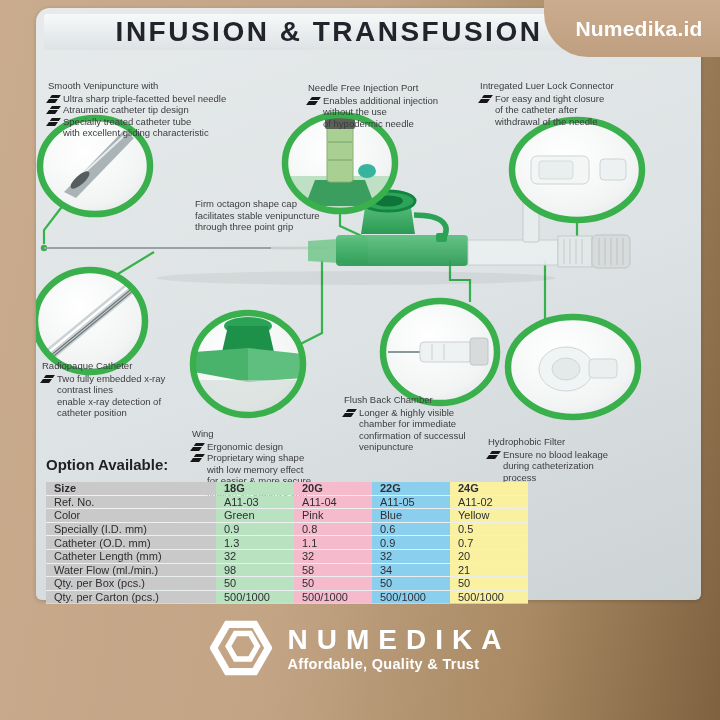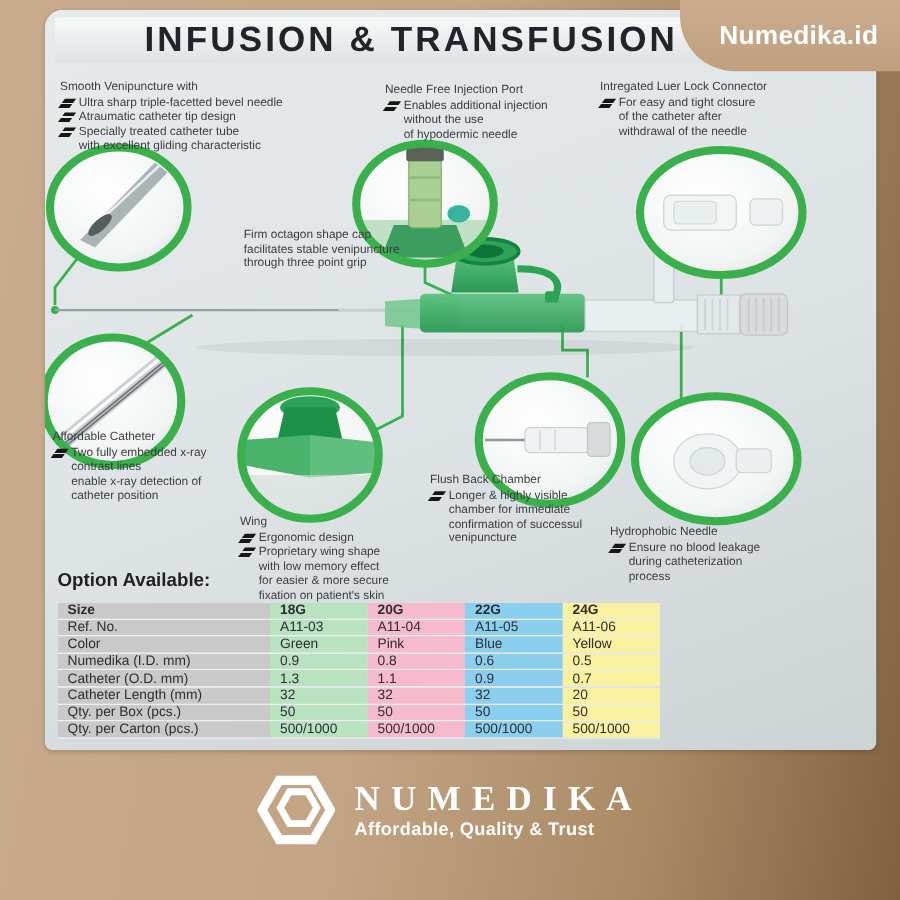--- a/index.html
+++ b/index.html
@@ -17,21 +17,21 @@
   .poster{position:absolute;left:36px;top:8px;width:665px;height:592px;z-index:1;
     background:linear-gradient(160deg,#e6eaeb 0%,#dde2e4 55%,#ccd3d5 100%);
     border-radius:14px 4px 6px 6px;box-shadow:0 1px 4px rgba(0,0,0,.18);}
   .hdrbar{position:absolute;left:8px;top:6px;width:610px;height:36px;
     background:linear-gradient(180deg,#f7f9f9,#dde2e4);border-radius:2px;
     display:flex;align-items:center;justify-content:center;padding-right:40px;box-sizing:border-box;}
   .hdrbar h1{margin:0;font-size:28px;letter-spacing:2.5px;color:#23232b;font-weight:bold;}
 
   svg.illus{position:absolute;left:0;top:0;z-index:2;}
 
-  .feature{position:absolute;z-index:3;font-size:9.5px;line-height:11.5px;color:#3c3c40;}
+  .feature{position:absolute;z-index:3;font-size:9.5px;line-height:11.5px;color:#3c3c40;margin-top:16px;}
   .f-title{margin-bottom:1px;}
   .f-line{position:relative;padding-left:11px;}
   .f-line.ind{padding-left:15px;}
   .blt{position:absolute;left:1px;top:2px;width:9px;height:8px;display:inline-block;
     transform:skewX(-36deg);
     background:linear-gradient(#161616 0 38%,transparent 38% 56%,#161616 56% 94%,transparent 94%);}
   .f0{left:12px;top:56px;width:256px}
   .f1{left:272px;top:58px;width:185px}
   .f2{left:444px;top:56px;width:190px}
   .f3{left:148px;top:174px;width:185px}
@@ -46,21 +46,21 @@
   table.opts td{padding:0 8px;height:12.6px;line-height:12px;border-bottom:1px solid rgba(255,255,255,.55);
     white-space:nowrap;overflow:hidden;}
   table.opts td.lab{width:154px;}
   table.opts td:not(.lab){width:62px;}
   table.opts tr.hdr td{font-weight:bold;}
 
   
   .footer{position:absolute;left:0;right:0;top:614px;z-index:2;display:flex;
     align-items:center;justify-content:center;gap:16px;}
   .f-text{color:#fff;}
-  .f-brand{font-size:28px;font-weight:bold;letter-spacing:9px;line-height:30px;font-family:Liberation Serif, serif;}
+  .f-brand{font-size:28px;font-weight:bold;letter-spacing:9px;line-height:30px;}
   .f-tag{font-size:14.5px;font-weight:bold;letter-spacing:.3px;margin-top:1px;}
 </style>
 </head>
 <body>
 
 <div class="stage">
 
   <div class="badge">
     <span>Numedika.id</span>
   </div>
@@ -246,21 +246,21 @@
         <div class="f-line ind"><span class="blt"></span><span>For easy and tight closure</span></div>
         <div class="f-line ind"><span>of the catheter after</span></div>
         <div class="f-line ind"><span>withdrawal of the needle</span></div>
       </div>
     <div class="feature f3">
         <div class="f-line"><span>Firm octagon shape cap</span></div>
         <div class="f-line"><span>facilitates stable venipuncture</span></div>
         <div class="f-line"><span>through three point grip</span></div>
       </div>
     <div class="feature f4">
-        <div class="f-title">Affordable Catheter</div>
+        <div class="f-title">Radiopaque Catheter</div>
         <div class="f-line ind"><span class="blt"></span><span>Two fully embedded x-ray</span></div>
         <div class="f-line ind"><span>contrast lines</span></div>
         <div class="f-line ind"><span>enable x-ray detection of</span></div>
         <div class="f-line ind"><span>catheter position</span></div>
       </div>
     <div class="feature f5">
         <div class="f-title">Wing</div>
         <div class="f-line ind"><span class="blt"></span><span>Ergonomic design</span></div>
         <div class="f-line ind"><span class="blt"></span><span>Proprietary wing shape</span></div>
         <div class="f-line ind"><span>with low memory effect</span></div>
@@ -268,70 +268,77 @@
         <div class="f-line ind"><span>fixation on patient's skin</span></div>
       </div>
     <div class="feature f6">
         <div class="f-title">Flush Back Chamber</div>
         <div class="f-line ind"><span class="blt"></span><span>Longer &amp; highly visible</span></div>
         <div class="f-line ind"><span>chamber for immediate</span></div>
         <div class="f-line ind"><span>confirmation of successul</span></div>
         <div class="f-line ind"><span>venipuncture</span></div>
       </div>
     <div class="feature f7">
-        <div class="f-title">Hydrophobic Needle</div>
+        <div class="f-title">Hydrophobic Filter</div>
         <div class="f-line ind"><span class="blt"></span><span>Ensure no blood leakage</span></div>
         <div class="f-line ind"><span>during catheterization</span></div>
         <div class="f-line ind"><span>process</span></div>
       </div>
 
     <div class="opt-label">Option Available:</div>
     <table class="opts">
         <tbody>
           <tr class="hdr">
             <td class="lab" style="background: rgb(201, 201, 201);">Size</td>
             <td style="background: rgb(185, 226, 193);">18G</td>
             <td style="background: rgb(246, 186, 205);">20G</td>
             <td style="background: rgb(139, 207, 238);">22G</td>
             <td style="background: rgb(249, 240, 160);">24G</td>
           </tr>
           <tr>
             <td class="lab" style="background: rgb(201, 201, 201);">Ref. No.</td>
             <td style="background: rgb(185, 226, 193);">A11-03</td>
             <td style="background: rgb(246, 186, 205);">A11-04</td>
             <td style="background: rgb(139, 207, 238);">A11-05</td>
-            <td style="background: rgb(249, 240, 160);">A11-06</td>
+            <td style="background: rgb(249, 240, 160);">A11-02</td>
           </tr>
           <tr>
             <td class="lab" style="background: rgb(201, 201, 201);">Color</td>
             <td style="background: rgb(185, 226, 193);">Green</td>
             <td style="background: rgb(246, 186, 205);">Pink</td>
             <td style="background: rgb(139, 207, 238);">Blue</td>
             <td style="background: rgb(249, 240, 160);">Yellow</td>
           </tr>
           <tr>
-            <td class="lab" style="background: rgb(201, 201, 201);">Numedika (I.D. mm)</td>
+            <td class="lab" style="background: rgb(201, 201, 201);">Specially (I.D. mm)</td>
             <td style="background: rgb(185, 226, 193);">0.9</td>
             <td style="background: rgb(246, 186, 205);">0.8</td>
             <td style="background: rgb(139, 207, 238);">0.6</td>
             <td style="background: rgb(249, 240, 160);">0.5</td>
           </tr>
           <tr>
             <td class="lab" style="background: rgb(201, 201, 201);">Catheter (O.D. mm)</td>
             <td style="background: rgb(185, 226, 193);">1.3</td>
             <td style="background: rgb(246, 186, 205); margin-top: 48px;">1.1</td>
             <td style="background: rgb(139, 207, 238);">0.9</td>
             <td style="background: rgb(249, 240, 160);">0.7</td>
           </tr>
           <tr>
             <td class="lab" style="background: rgb(201, 201, 201);">Catheter Length (mm)</td>
             <td style="background: rgb(185, 226, 193);">32</td>
             <td style="background: rgb(246, 186, 205);">32</td>
             <td style="background: rgb(139, 207, 238);">32</td>
             <td style="background: rgb(249, 240, 160);">20</td>
+          </tr>
+          <tr>
+            <td class="lab" style="background: rgb(201, 201, 201);">Water Flow (ml./min.)</td>
+            <td style="background: rgb(185, 226, 193);">98</td>
+            <td style="background: rgb(246, 186, 205);">58</td>
+            <td style="background: rgb(139, 207, 238);">34</td>
+            <td style="background: rgb(249, 240, 160);">21</td>
           </tr>
           <tr>
             <td class="lab" style="background: rgb(201, 201, 201);">Qty. per Box (pcs.)</td>
             <td style="background: rgb(185, 226, 193);">50</td>
             <td style="background: rgb(246, 186, 205);">50</td>
             <td style="background: rgb(139, 207, 238);">50</td>
             <td style="background: rgb(249, 240, 160);">50</td>
           </tr>
           <tr>
             <td class="lab" style="background: rgb(201, 201, 201);">Qty. per Carton (pcs.)</td>

